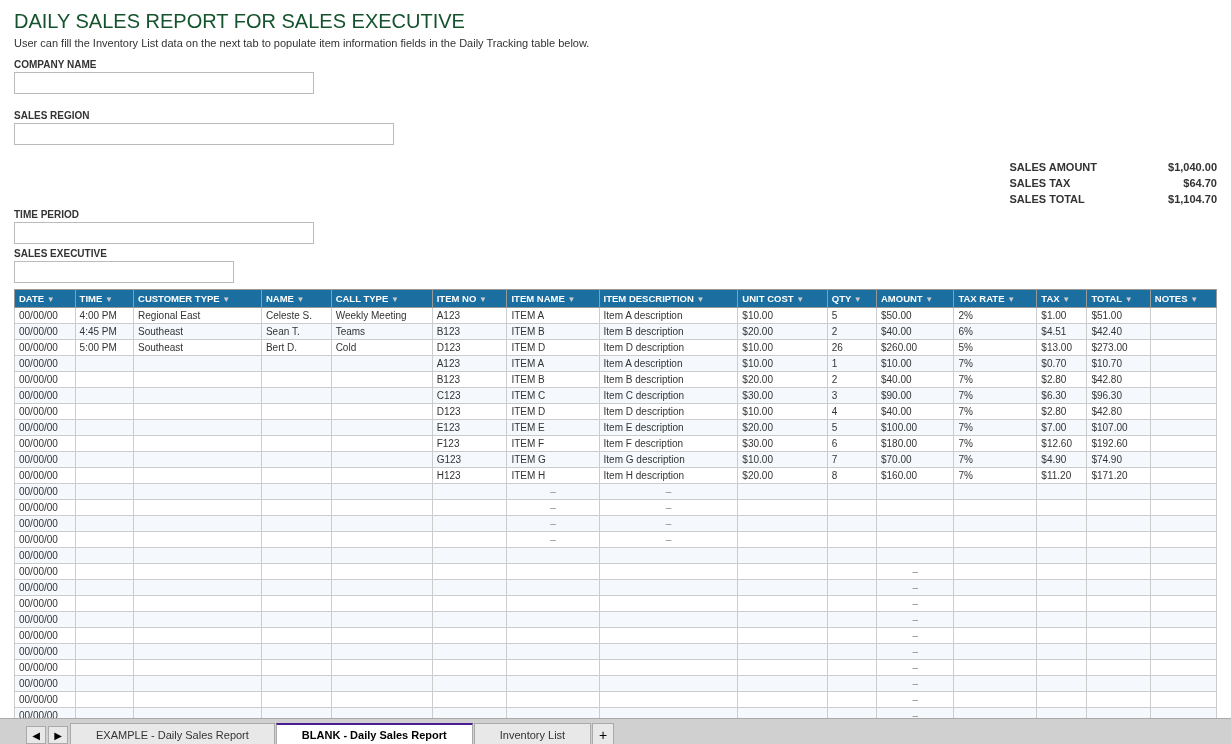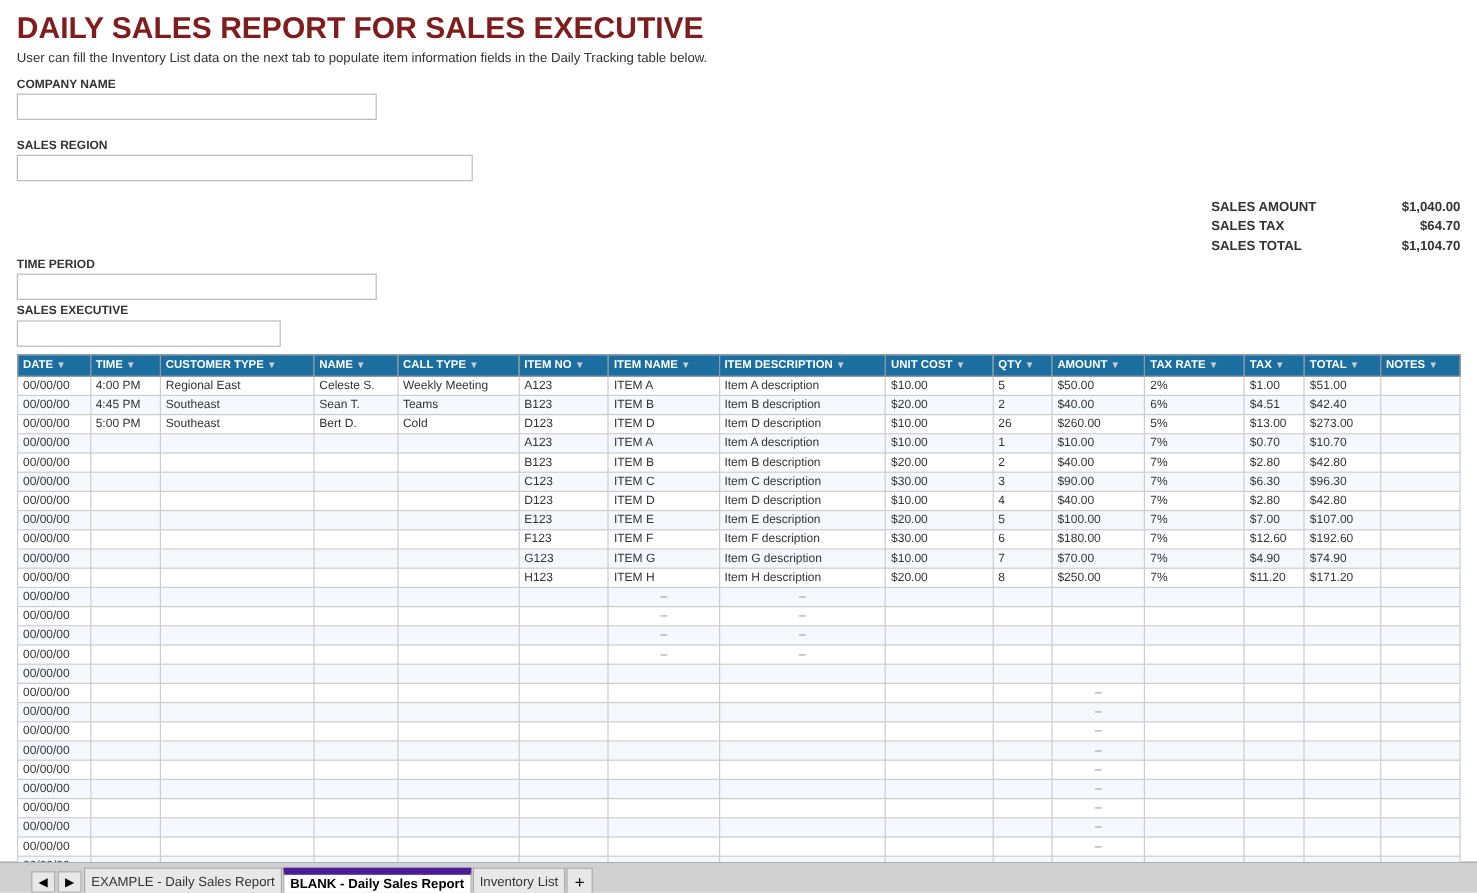--- a/index.html
+++ b/index.html
@@ -1,20 +1,20 @@
 <!DOCTYPE html>
 <html><head>
   <meta charset="utf-8">
   <style>
     * { margin: 0; padding: 0; box-sizing: border-box; }
     body { font-family: Arial, sans-serif; font-size: 11px; background: #fff; overflow: hidden; width: 1231px; height: 744px; display: flex; flex-direction: column; }
 
     #main-content { flex: 1; overflow: hidden; padding: 10px 14px 0 14px; }
 
-    .page-title { font-size: 25px; font-weight: bold; color: #7f1d1d; margin-bottom: 4px; }
+    .page-title { font-size: 20px; font-weight: normal; color: #14532d; margin-bottom: 4px; }
     .subtitle { font-size: 11px; color: #333; margin-bottom: 10px; }
     .form-group { display: flex; flex-direction: column; }
     .form-label { font-size: 10px; font-weight: bold; color: #333; margin-bottom: 2px; }
     .form-input { border: 1px solid #bbb; height: 22px; font-size: 11px; padding: 0 4px; background: #fff; }
     .company-input { width: 300px; }
     .region-input { width: 380px; }
     .summary-row { display: flex; justify-content: space-between; gap: 40px; font-size: 11px; }
     .summary-label { color: #333; font-weight: bold; }
     .summary-value { font-weight: bold; color: #333; min-width: 80px; text-align: right; }
 
@@ -60,36 +60,36 @@
       display: flex;
       align-items: center;
       justify-content: center;
       font-size: 10px;
       cursor: pointer;
       margin-right: 2px;
       margin-bottom: 0;
     }
     .tab {
       height: 22px;
-      padding: 0 5px;
+      padding: 0 25px;
       border: 1px solid #aaa;
       border-bottom: none;
       display: flex;
       align-items: center;
       cursor: pointer;
       font-size: 11px;
       margin-right: 1px;
       position: relative;
       top: 1px;
     }
     .tab.active {
       background: #fff;
       font-weight: bold;
       color: #000;
-      border-top: 6px solid #4c1d95;
+      border-top: 2px solid #4c1d95;
     }
     .tab.inactive {
       background: #e8e8e8;
       color: #333;
     }
     .tab-add {
       width: 22px;
       height: 22px;
       background: #e8e8e8;
       border: 1px solid #aaa;
@@ -344,21 +344,21 @@
             <td>00/00/00</td>
             <td></td>
             <td></td>
             <td></td>
             <td></td>
             <td>H123</td>
             <td>ITEM H</td>
             <td>Item H description</td>
             <td>$20.00</td>
             <td>8</td>
-            <td>$250.00</td>
+            <td>$160.00</td>
             <td>7%</td>
             <td>$11.20</td>
             <td>$171.20</td>
             <td></td>
           </tr>
           <tr>
             <td>00/00/00</td>
             <td></td>
             <td></td>
             <td></td>

